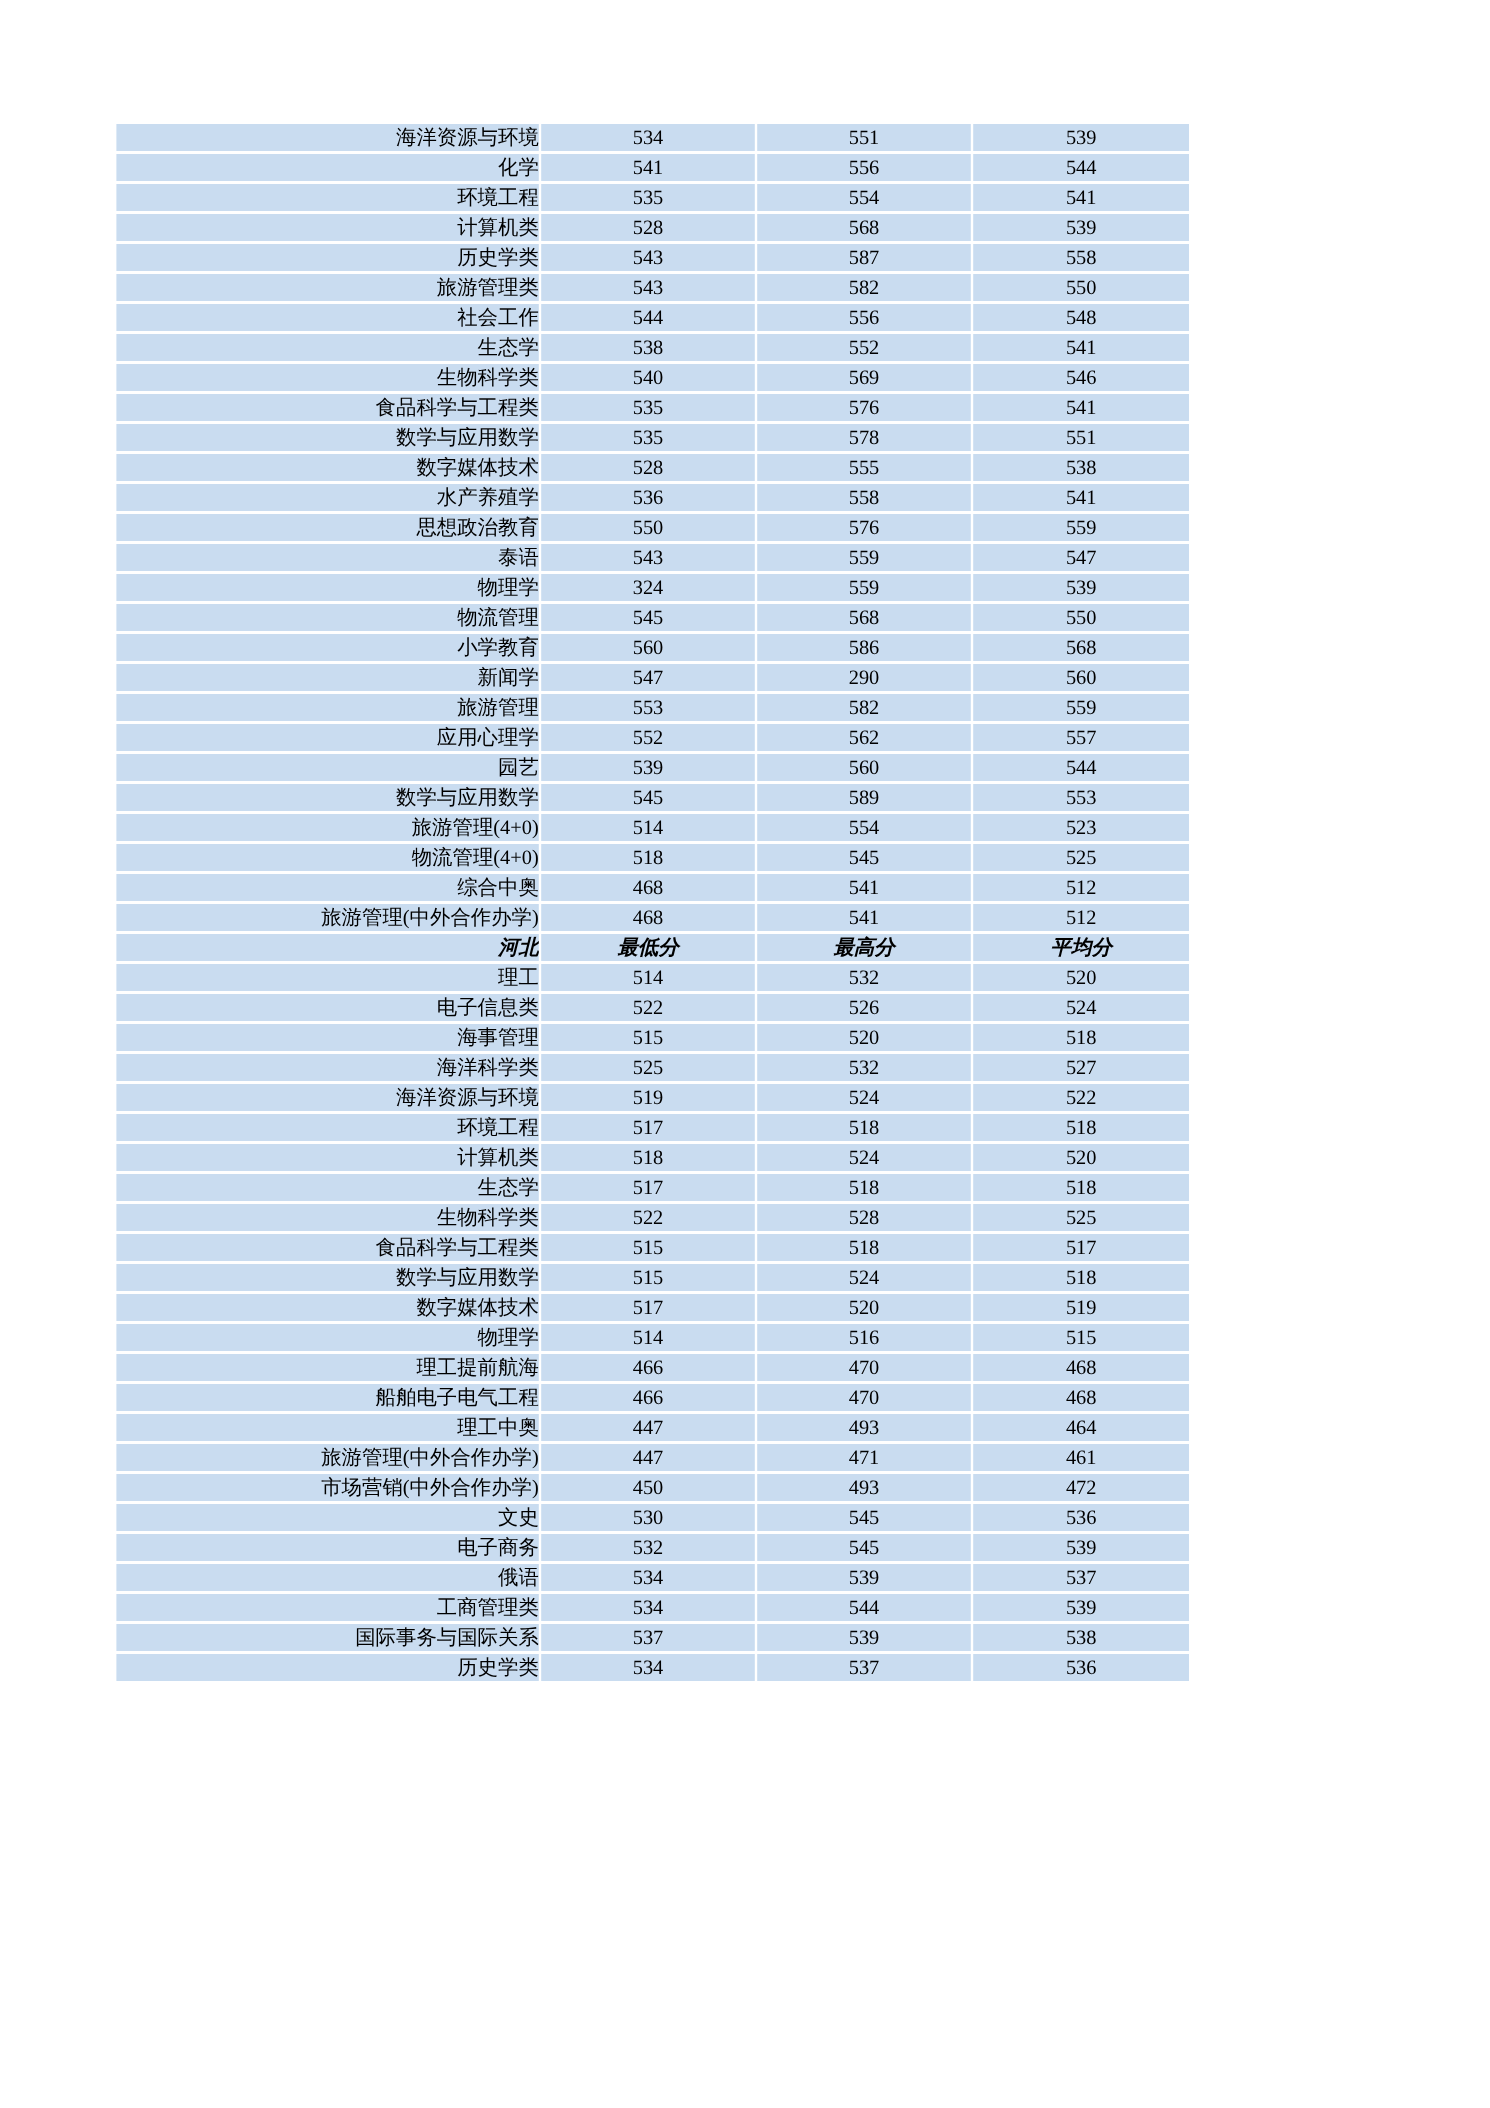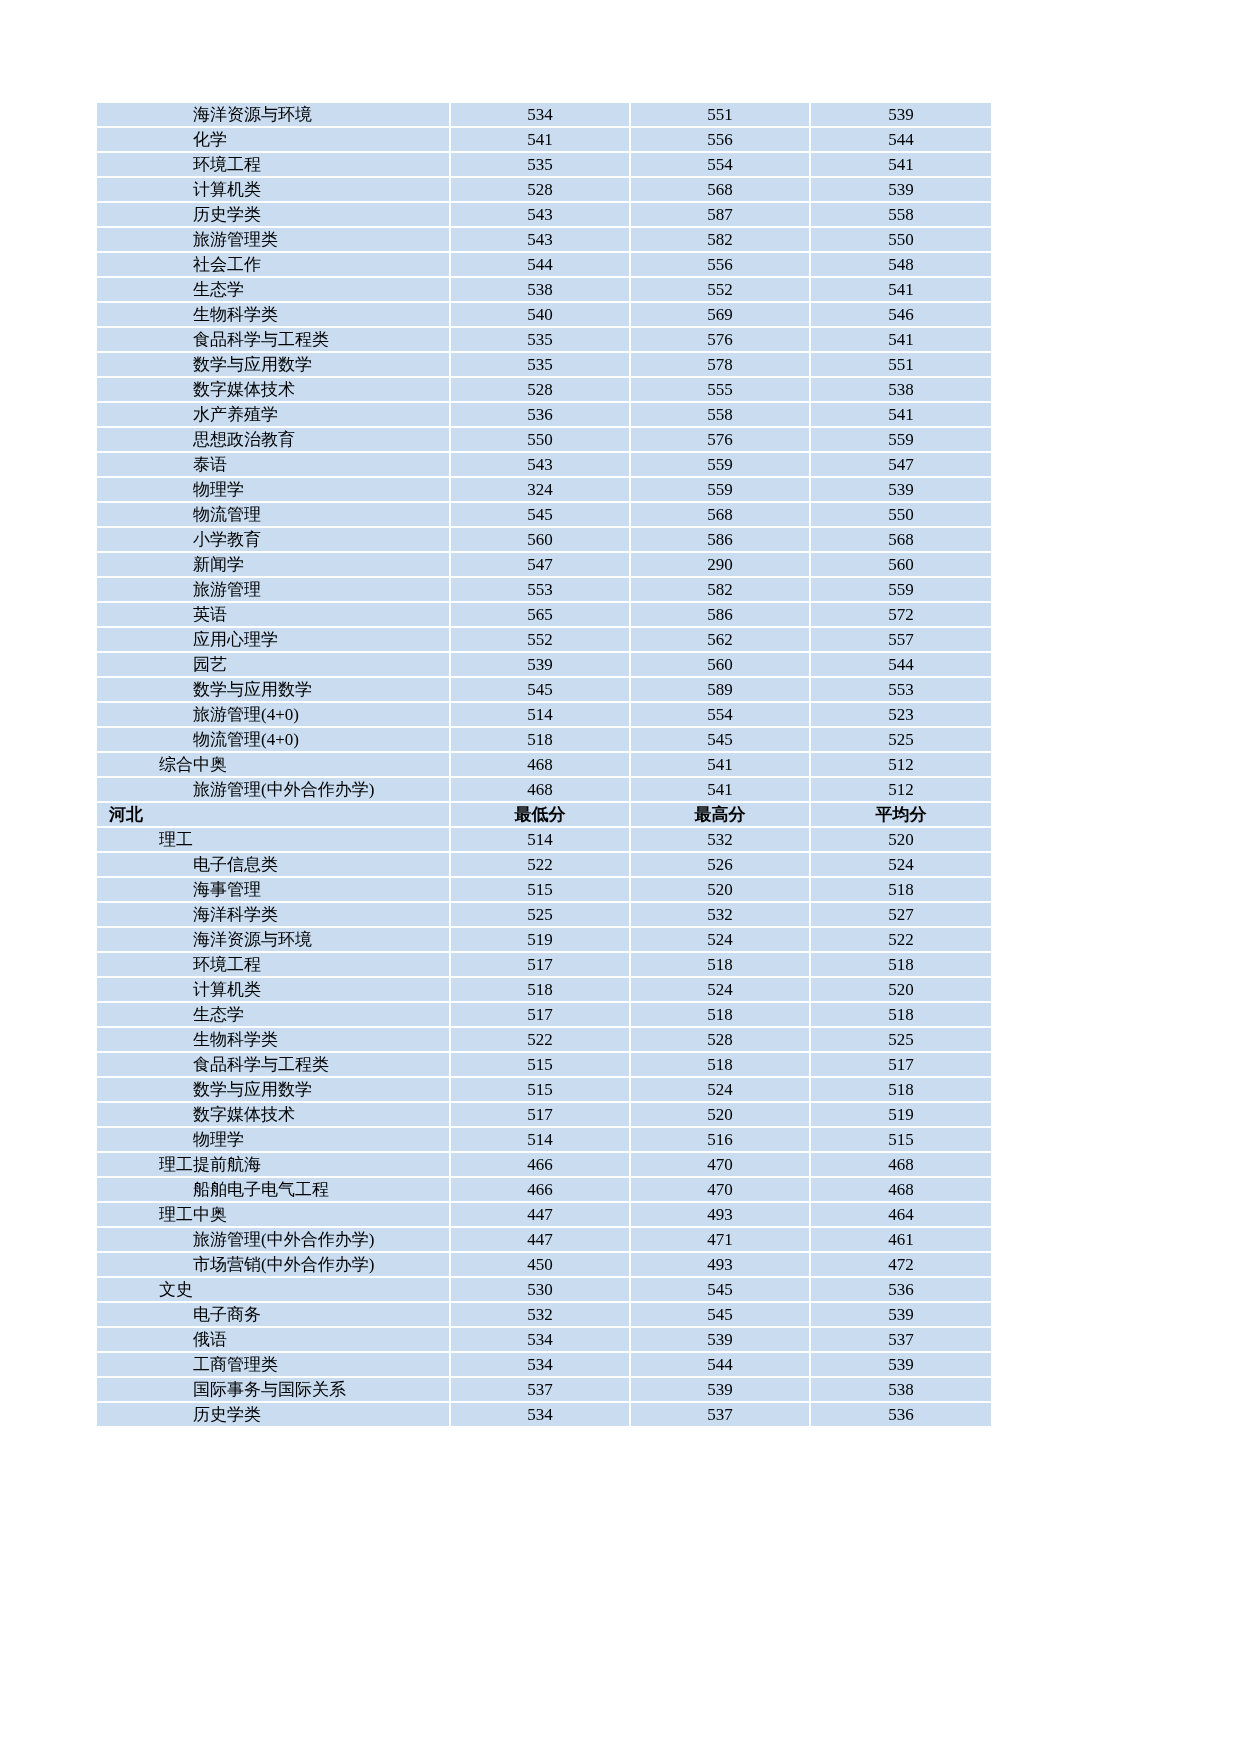--- a/index.html
+++ b/index.html
@@ -33,26 +33,26 @@
   table.score-table td {
     background: var(--cell-bg, #c9dcf0);
     border: 2px solid #ffffff;
     height: 23px;
     padding: 0;
     font-size: 17px;
     line-height: 23px;
     white-space: nowrap;
     overflow: hidden;
   }
-  td.name-cell { text-align: left; }
+  td.name-cell { text-align: right; }
   td.score-cell { text-align: center; }
   td.name-cell.indent-0 { padding-left: 12px; }
   td.name-cell.indent-1 { padding-left: 62px; }
   td.name-cell.indent-2 { padding-left: 96px; }
-  tr.header-row td { font-weight: bold; }
+  tr.header-row td { font-weight: bold; font-style: italic; }
 </style>
 </head>
 <body>
 
 <div class="page">
   <table class="score-table">
     <colgroup>
       <col class="c-name">
       <col class="c-min">
       <col class="c-max">
@@ -192,26 +192,20 @@
     <td class="score-cell">560</td>
   </tr>
 
   <tr>
     <td class="name-cell indent-2">旅游管理</td>
     <td class="score-cell">553</td>
     <td class="score-cell">582</td>
     <td class="score-cell">559</td>
   </tr>
 
-  <tr>
-    <td class="name-cell indent-2">英语</td>
-    <td class="score-cell">565</td>
-    <td class="score-cell">586</td>
-    <td class="score-cell">572</td>
-  </tr>
 
   <tr>
     <td class="name-cell indent-2">应用心理学</td>
     <td class="score-cell">552</td>
     <td class="score-cell">562</td>
     <td class="score-cell">557</td>
   </tr>
 
   <tr>
     <td class="name-cell indent-2">园艺</td>

